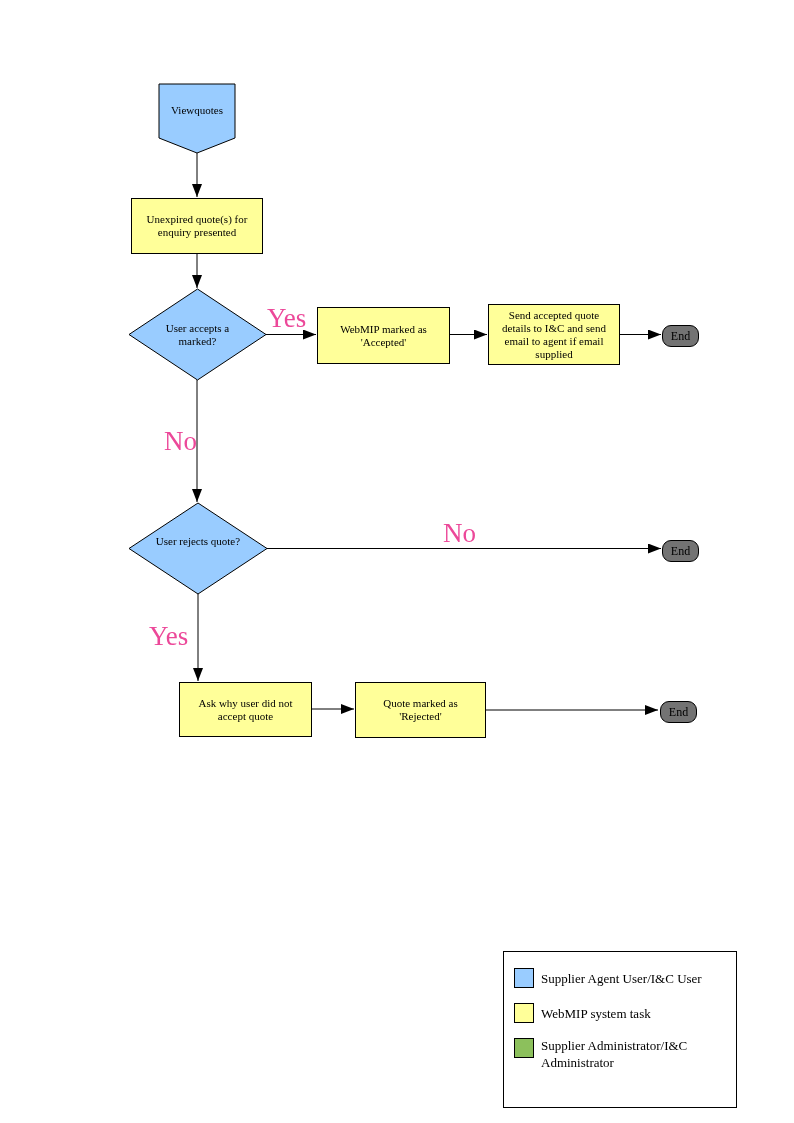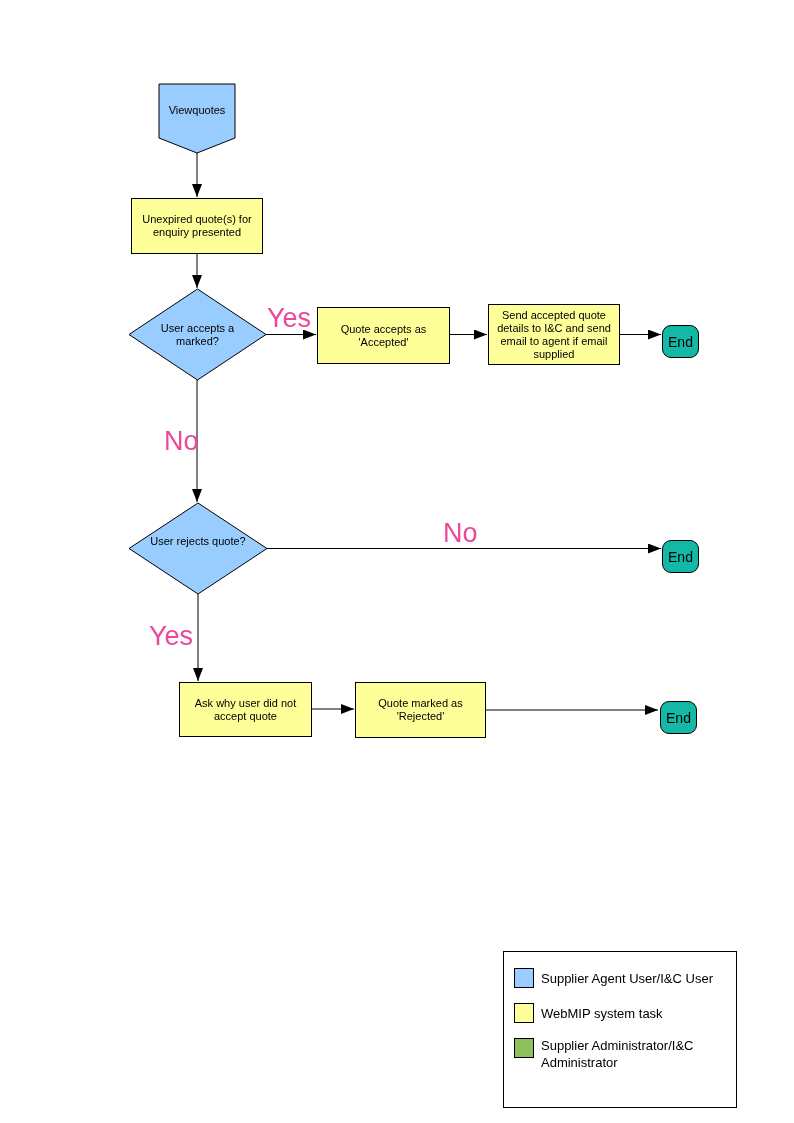--- a/index.html
+++ b/index.html
@@ -1,21 +1,21 @@
 <!DOCTYPE html>
 <html><head>
 <meta charset="utf-8">
 <style>
   html, body { margin: 0; padding: 0; background: #ffffff; }
   .page {
     position: relative;
     width: 794px;
     height: 1123px;
     background: #ffffff;
-    font-family: Liberation Sans, sans-serif;
+    font-family: Liberation Serif, serif;
     color: #000;
     overflow: hidden;
   }
   svg.layer { position: absolute; left: 0; top: 0; }
 
   .process {
     position: absolute;
     background: #FFFF99;
     border: 1px solid #000;
     box-sizing: border-box;
@@ -29,29 +29,29 @@
   }
   .shape-label {
     position: absolute;
     text-align: center;
     font-size: 11px;
     line-height: 13px;
   }
   .endnode {
     position: absolute;
     width: 37px;
-    height: 33px;
-    background: #14b8a6;
+    height: 22px;
+    background: #737373;
     border: 1px solid #000;
     border-radius: 9px;
     box-sizing: border-box;
     display: flex;
     align-items: center;
     justify-content: center;
-    font-size: 14px;
+    font-size: 12px;
   }
   .edge-label {
     position: absolute;
     font-size: 27px;
     line-height: 29px;
     color: #ec4899;
   }
   .legend {
     position: absolute;
     left: 503px; top: 951px;
@@ -102,21 +102,21 @@
     <line x1="267" y1="548.5" x2="661" y2="548.5" stroke="#000" stroke-width="1" marker-end="url(#arr)"></line>
     <line x1="198" y1="594" x2="198" y2="681" stroke="#000" stroke-width="1" marker-end="url(#arr)"></line>
     <line x1="264" y1="709" x2="354" y2="709" stroke="#000" stroke-width="1" marker-end="url(#arr)"></line>
     <line x1="486" y1="710" x2="658" y2="710" stroke="#000" stroke-width="1" marker-end="url(#arr)"></line>
   </svg>
 
   <div class="shape-label" style="left:159px; top:104px; width:76px;">Viewquotes</div>
 
   <div class="process" style="left:131px; top:198px; width:132px; height:56px;">Unexpired quote(s) for enquiry presented</div>
 
-  <div class="process" style="left:317px; top:307px; width:133px; height:57px;">Quote  accepts as 'Accepted'</div>
+  <div class="process" style="left:317px; top:307px; width:133px; height:57px;">WebMIP  marked as 'Accepted'</div>
 
   <div class="process" style="left:488px; top:304px; width:132px; height:61px;text-align:center;">Send accepted quote details to I&amp;C and send email to agent if email supplied</div>
 
   <div class="process" style="left:131px; top:682px; width:133px; height:55px;margin-left:48px;">Ask why user did not accept quote</div>
 
   <div class="process" style="left:355px; top:682px; width:131px; height:56px;">Quote  marked as 'Rejected'</div>
 
   <div class="shape-label" style="left:147px; top:322px; width:101px;">User accepts a marked?</div>
   <div class="shape-label" style="left:148px; top:535px; width:100px;">User rejects quote?</div>
 

